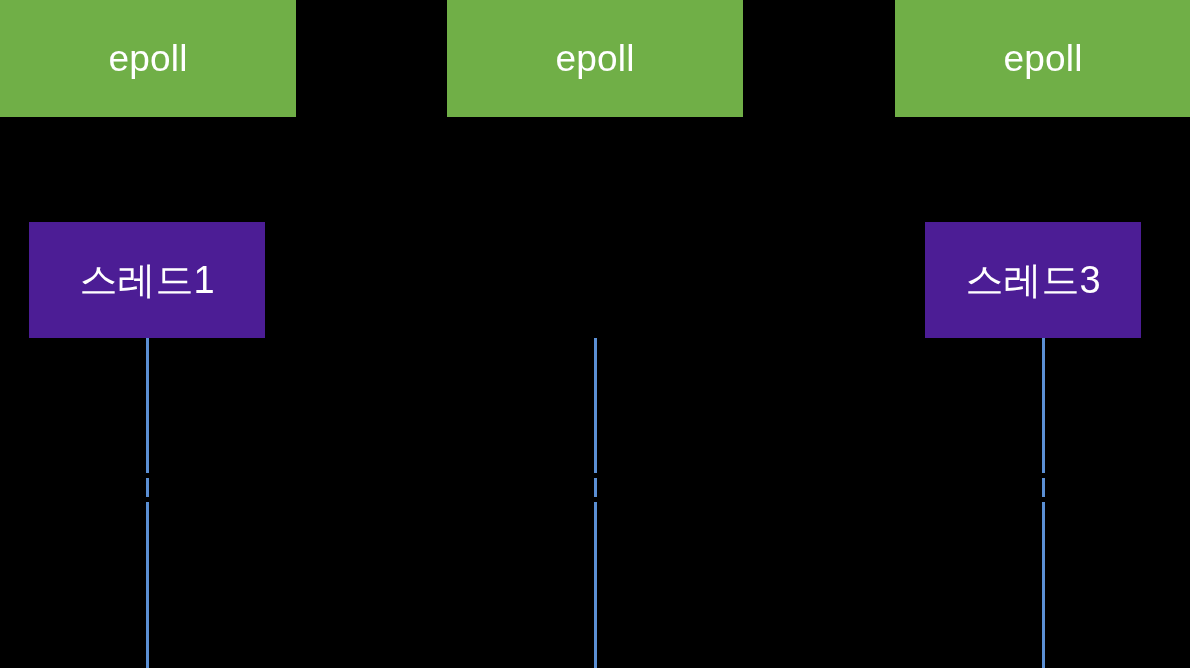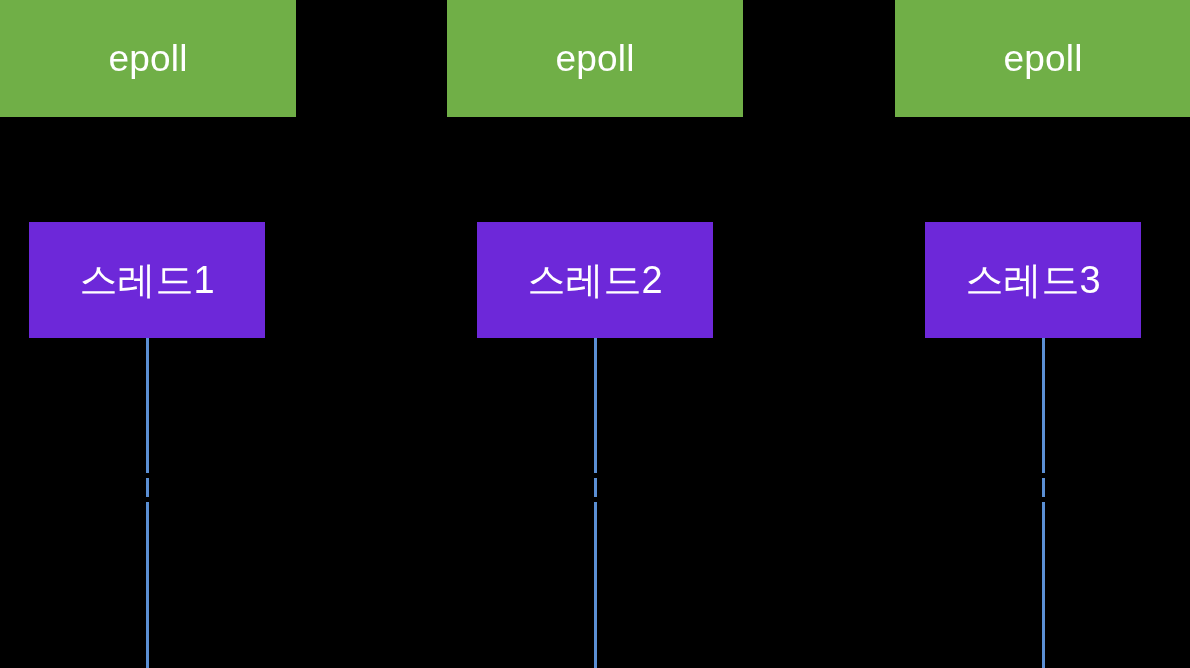--- a/index.html
+++ b/index.html
@@ -37,21 +37,21 @@
     font-weight: 300;
     line-height: 1;
     letter-spacing: 0.2px;
     white-space: nowrap;
   }
 
   
   .thread-node {
     position: absolute;
     box-sizing: border-box;
-    background: #6d28d9;
+    background: #4c1d95;
     display: flex;
     align-items: center;
     justify-content: center;
   }
   .thread-label {
     color: #FFFFFF;
     font-family: "Liberation Sans", sans-serif;
     font-size: 38px;
     font-weight: 400;
     line-height: 1;
@@ -79,23 +79,20 @@
   </div>
 
   <div class="epoll-node" style="left:895px; top:0px; width:296px; height:117px;">
     <span class="epoll-label">epoll</span>
   </div>
 
   <div class="thread-node" style="left:29px; top:222px; width:236px; height:116px;">
     <span class="thread-label">스레드1</span>
   </div>
 
-  <div class="thread-node" style="left:477px; top:222px; width:236px; height:116px;">
-    <span class="thread-label">스레드2</span>
-  </div>
 
   <div class="thread-node" style="left:925px; top:222px; width:216px; height:116px;">
     <span class="thread-label">스레드3</span>
   </div>
 
   <div id="lifeline-group">
       <div class="lifeline" style="left: 146px; top: 338px; height: 135px; background: rgb(91, 143, 212);"></div>
       <div class="lifeline" style="left: 146px; top: 478px; height: 19px; background: rgb(91, 143, 212);"></div>
       <div class="lifeline" style="left: 146px; top: 502px; height: 166px; background: rgb(91, 143, 212);"></div>
       <div class="lifeline" style="left: 594px; top: 338px; height: 135px; background: rgb(91, 143, 212);"></div>

